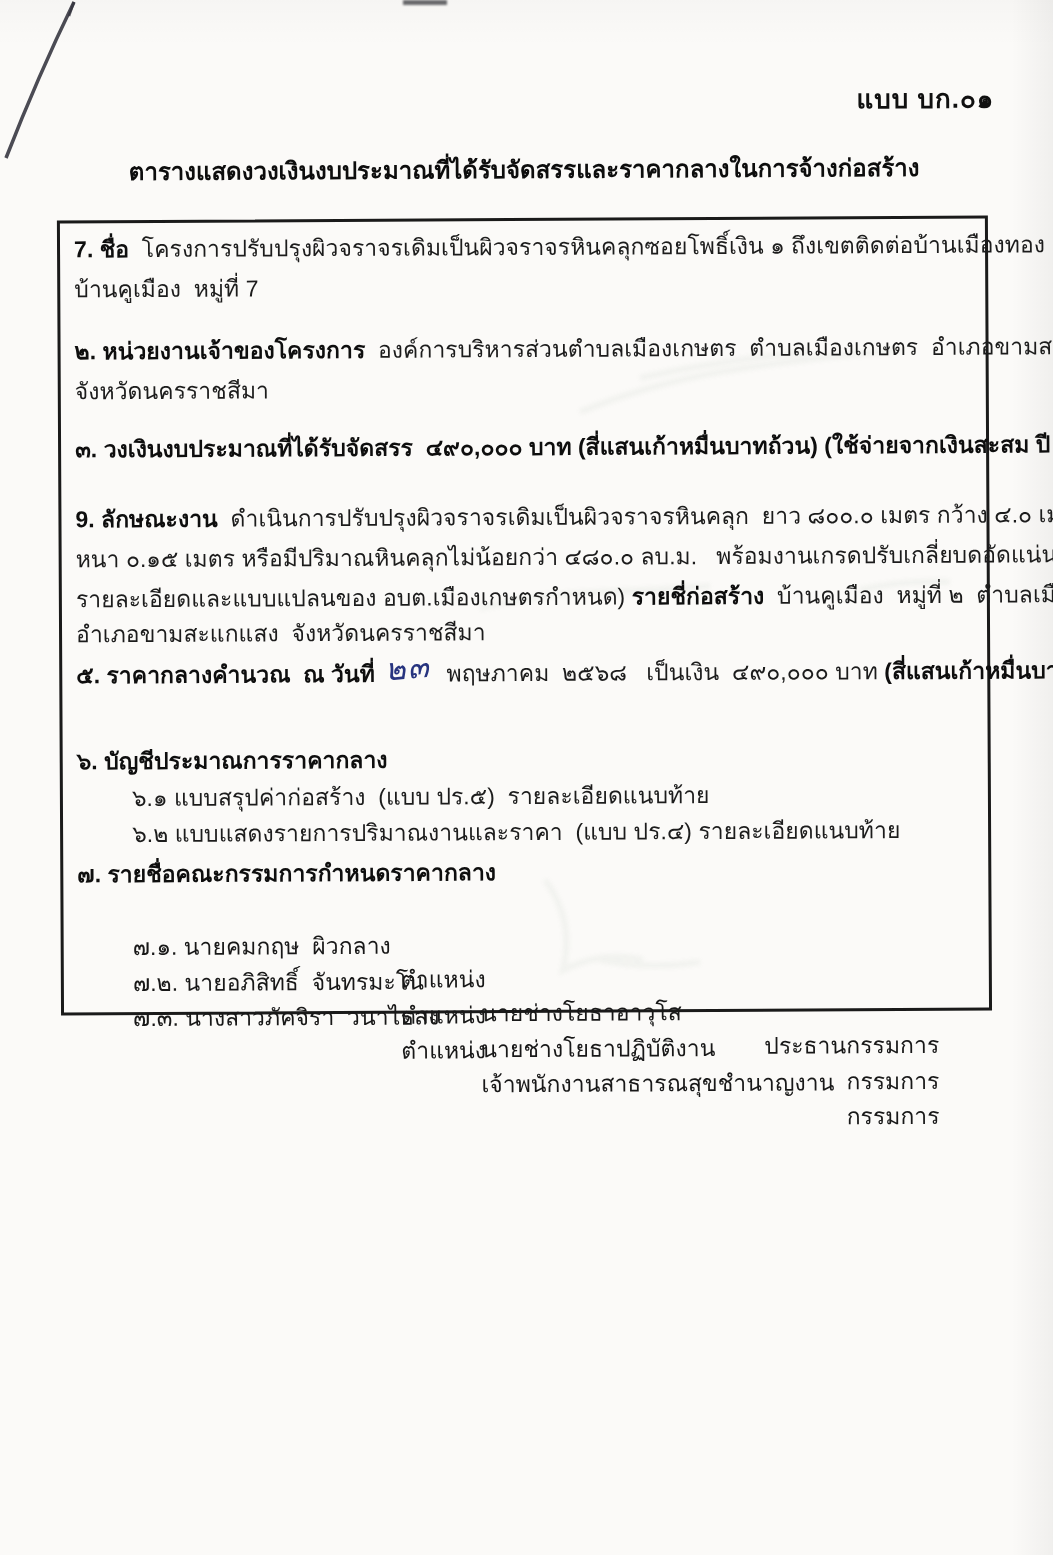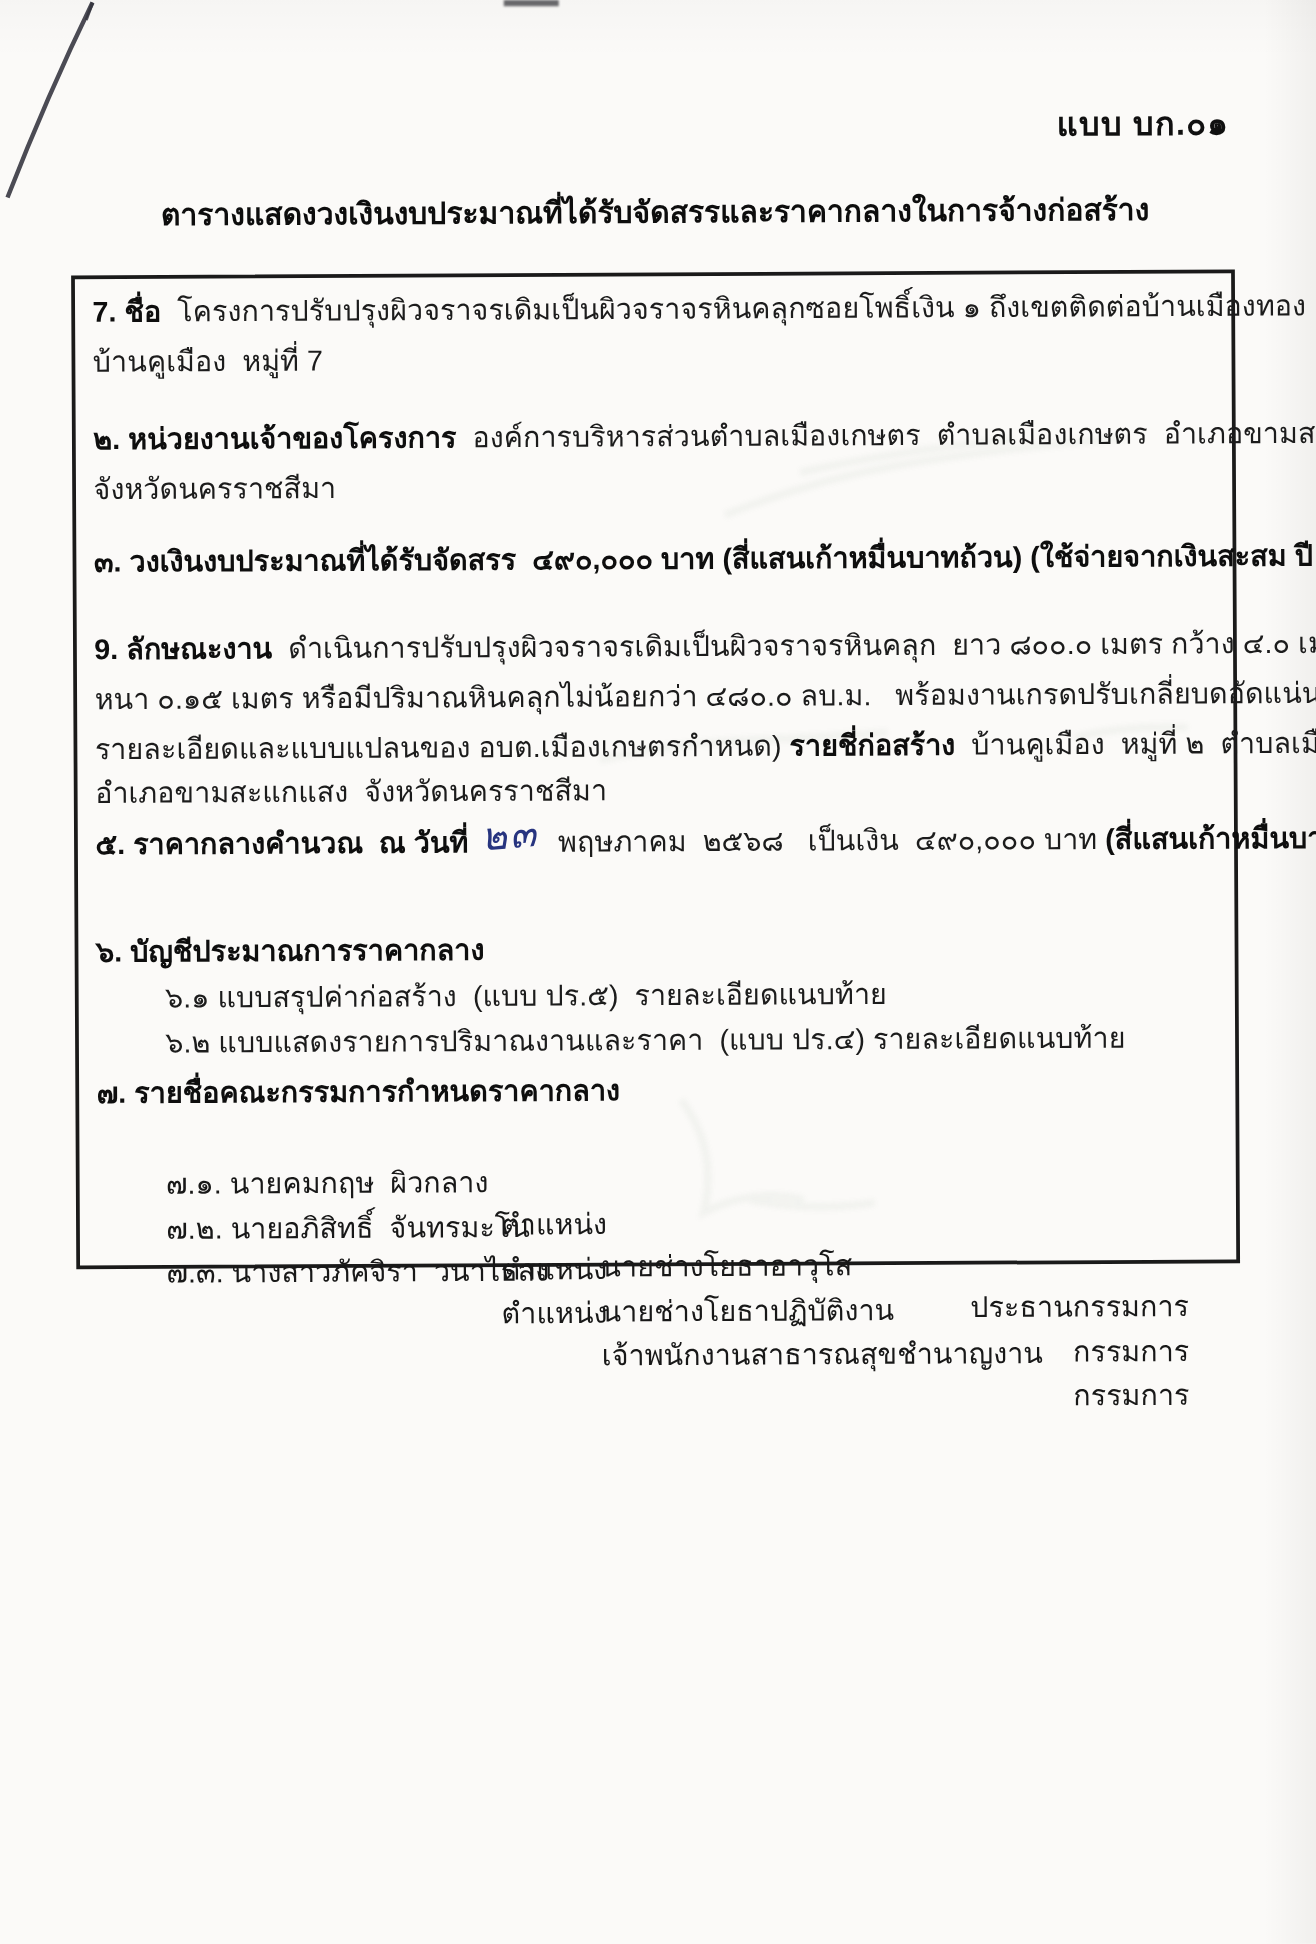--- a/index.html
+++ b/index.html
@@ -20,21 +20,21 @@
   }
   .page-rotate {
     position: absolute;
     inset: 0;
     transform: rotate(-0.3deg);
     transform-origin: 50% 40%;
   }
   .form-code {
     position: absolute;
     top: 80px;
-    right: 67px;
+    right: 56px;
     font-size: 26px;
     font-weight: bold;
     letter-spacing: 1px;
     color: #101010;
     white-space: nowrap;
   }
   .doc-title {
     position: absolute;
     top: 150px;
     left: 0;
@@ -79,21 +79,21 @@
     left: 14px;
     right: 14px;
     height: 34px;
     font-size: 23px;
     line-height: 34px;
     white-space: pre;
   }
   .c-name   { position: absolute; left: 55px; }
   .c-poslbl { position: absolute; left: 323px; }
   .c-pos    { position: absolute; left: 403px; }
-  .c-role   { position: absolute; right: 24px; text-align: right; }
+  .c-role   { position: absolute; right: 36px; text-align: right; }
   .artifact-svg, .bleed-svg {
     position: absolute;
     left: 0; top: 0;
     pointer-events: none;
   }
   .top-smudge {
     position: absolute;
     left: 403px;
     top: 0;
     width: 44px;

